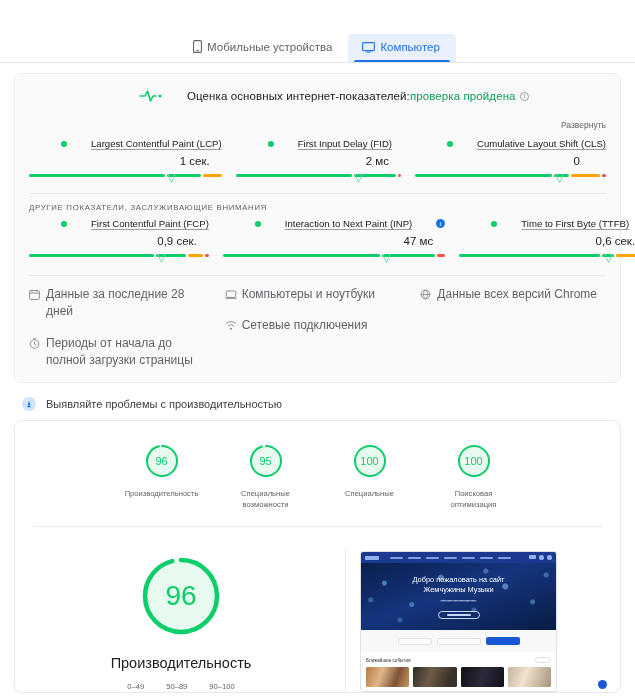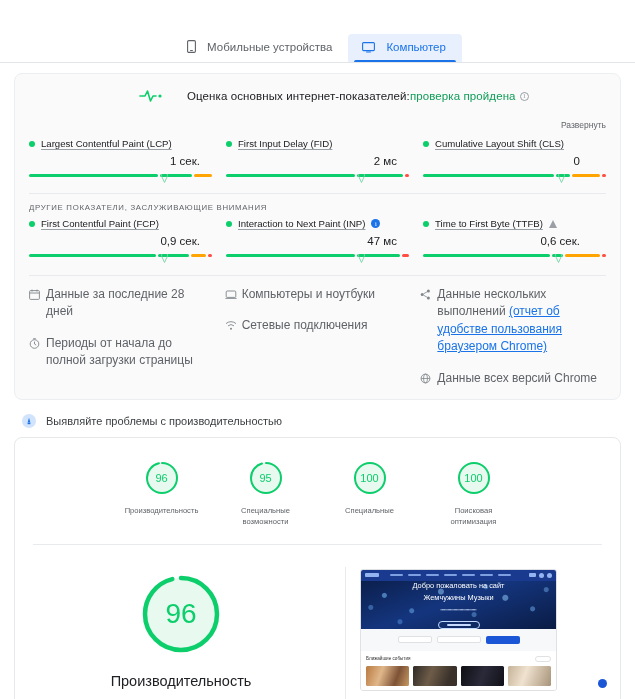--- a/index.html
+++ b/index.html
@@ -16,21 +16,21 @@
 
   
   .topstrip { height: 26px; background: #ffffff; border-bottom: 0px; }
 
   
   .tabbar {
     display: flex; justify-content: center; align-items: flex-end;
     height: 36px; position: relative;
   }
   .tab {
-    display: flex; align-items: center; gap: 11px;
+    display: flex; align-items: center; gap: 5px;
     padding: 7px 16px 9px 14px;
     font-size: 11.5px; color: #5f6368;
     cursor: pointer; position: relative;
     border-radius: 4px 4px 0 0;
   }
   .tab.active { color: #1a73e8; background: #e8f0fe; }
   .tab.active::after {
     content:""; position:absolute; left:6px; right:6px; bottom:0;
     height:2.5px; background:#1a73e8; border-radius:2px 2px 0 0;
   }
@@ -59,21 +59,21 @@
     content:"i"; position:absolute; left:2.6px; top:-2.5px;
     font-size:7.5px; color:#9aa0a6; font-family:"Liberation Serif",serif;
   }
 
   .expand-row { text-align:right; margin-top:10px; }
   .expand-link { font-size:8.5px; color:#5f6368; cursor:pointer; }
 
   
   .metrics { display:flex; margin-top:6px; }
   .metric { flex:1 1 0; padding-right:14px; }
-  .metric-head { display:flex; align-items:center; gap:6px; }
+  .metric-head { display:flex; align-items:center; gap:24px;margin-left:32px; }
   .dot { width:6px; height:6px; border-radius:50%; background:#0cce6b; flex:0 0 auto;}
   .metric-name {
     font-size:9.6px; color:#202124; text-decoration:underline;
     text-decoration-color:#9aa0a6; text-underline-offset:2px; cursor:pointer;
     white-space:nowrap;
   }
   .badge-i {
     width:9px;height:9px;border-radius:50%;background:#1a73e8;color:#fff;
     font-size:6.5px;line-height:9px;text-align:center;flex:0 0 auto;
     font-family:"Liberation Serif",serif;
@@ -156,34 +156,34 @@
   }
   .t-nav { height:11px; background:#1a3a8f; display:flex; align-items:center; padding:0 4px; gap:3px; }
   .t-logo { width:14px;height:4px;background:#93b4f0;border-radius:1px; }
   .t-navlinks { display:flex; gap:5px; margin-left:8px; flex:1 1 auto; }
   .t-navlink { width:13px;height:2.5px;background:#7e9fe0;border-radius:1px; }
   .t-navicons { display:flex; gap:3px; }
   .t-ic { width:5px;height:5px;border-radius:50%;background:#93b4f0; }
   .t-ic.sq { border-radius:1px; width:7px; height:4px; }
 
   .t-hero {
-    height:48px; position:relative; overflow:hidden;
+    height:67px; position:relative; overflow:hidden;
     background:
       radial-gradient(circle at 12% 30%, rgba(120,190,255,.55) 0 2px, transparent 3px),
       radial-gradient(circle at 26% 62%, rgba(120,190,255,.45) 0 2px, transparent 3px),
       radial-gradient(circle at 41% 22%, rgba(150,210,255,.5) 0 2.5px, transparent 3.5px),
       radial-gradient(circle at 58% 70%, rgba(120,190,255,.4) 0 2px, transparent 3px),
       radial-gradient(circle at 74% 35%, rgba(150,210,255,.5) 0 2.5px, transparent 3.5px),
       radial-gradient(circle at 88% 58%, rgba(120,190,255,.45) 0 2px, transparent 3px),
       radial-gradient(circle at 20% 85%, rgba(100,170,245,.4) 0 2px, transparent 3px),
       radial-gradient(circle at 64% 12%, rgba(140,200,255,.4) 0 2px, transparent 3px),
       radial-gradient(circle at 5% 55%, rgba(110,180,250,.4) 0 2px, transparent 3px),
       radial-gradient(circle at 95% 18%, rgba(130,195,255,.4) 0 2px, transparent 3px),
       linear-gradient(160deg,#0b1f4d 0%,#14357e 45%,#0a1c45 100%);
-    display:flex; flex-direction:column; align-items:center; justify-content:space-between;
+    display:flex; flex-direction:column; align-items:center; justify-content:center;
   }
   .t-hero-t1 { font-size:7.4px; color:#fff; line-height:1.45; text-align:center; }
   .t-hero-sub { font-size:3.4px; color:#cfe0ff; margin-top:3px; text-align:center; line-height:1.7; }
   .t-hero-btn {
     margin-top:6px; width:42px;height:8px;border:.7px solid #c6d9ff;border-radius:4px;
     display:flex;align-items:center;justify-content:center;
   }
   .t-hero-btn span { display:block;width:24px;height:2px;background:#c6d9ff;border-radius:1px; }
 
   .t-search { height:22px; background:#f7f8fa; display:flex; align-items:center; justify-content:center; gap:5px; }
@@ -431,31 +431,20 @@
               </svg>
           </span>
           <span class="meta-text">Сетевые подключения</span>
         </div>
       </div>
 
       <div class="meta-col" style="padding-right:0">
         <div class="meta-item">
           <span class="meta-ico">
             <svg width="11" height="11" viewBox="0 0 11 11">
-                <circle cx="8.4" cy="2" r="1.5" fill="#80868b"></circle>
-                <circle cx="2.2" cy="5.5" r="1.5" fill="#80868b"></circle>
-                <circle cx="8.4" cy="9" r="1.5" fill="#80868b"></circle>
-                <path d="M7.1 2.8 L3.5 4.8 M3.5 6.2 L7.1 8.2" stroke="#80868b" stroke-width=".8"></path>
-              </svg>
-          </span>
-          <span class="meta-text"><span>Данные нескольких выполнений</span> <a>(отчет об удобстве пользования браузером Chrome)</a></span>
-        </div>
-        <div class="meta-item">
-          <span class="meta-ico">
-            <svg width="11" height="11" viewBox="0 0 11 11">
                 <circle cx="5.5" cy="5.5" r="4.4" fill="none" stroke="#80868b" stroke-width=".9"></circle>
                 <ellipse cx="5.5" cy="5.5" rx="2" ry="4.4" fill="none" stroke="#80868b" stroke-width=".8"></ellipse>
                 <path d="M1.2 5.5 H9.8" stroke="#80868b" stroke-width=".8"></path>
               </svg>
           </span>
           <span class="meta-text">Данные всех версий Chrome</span>
         </div>
       </div>
     </div>
   </div>

